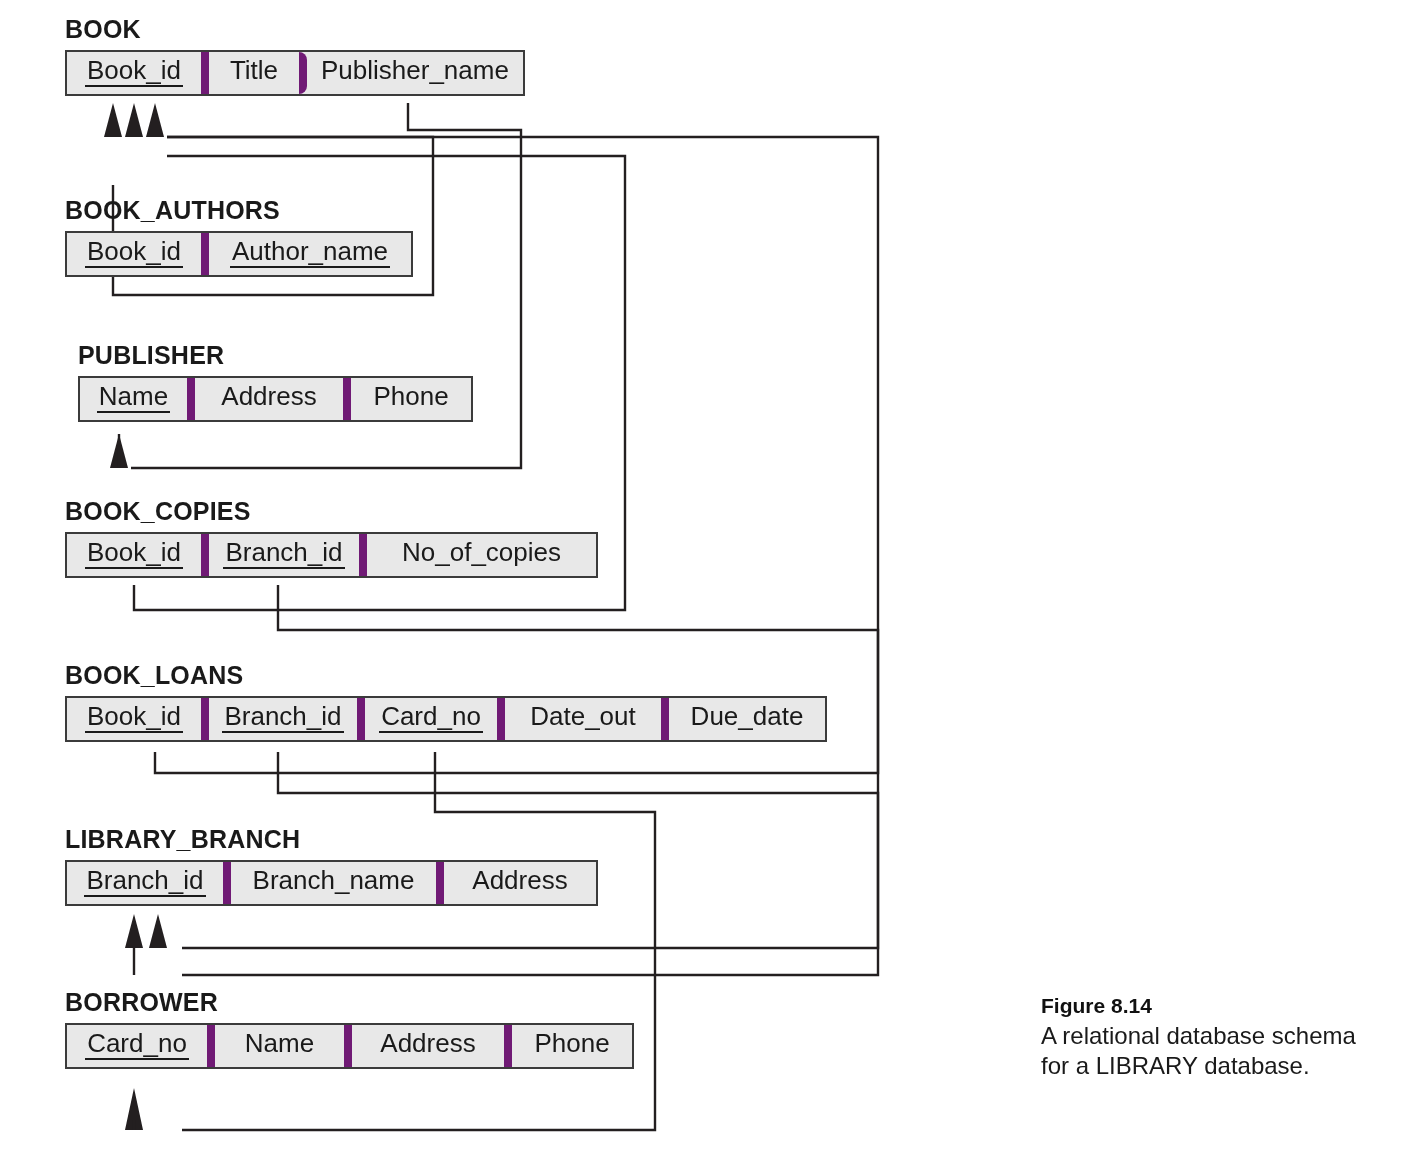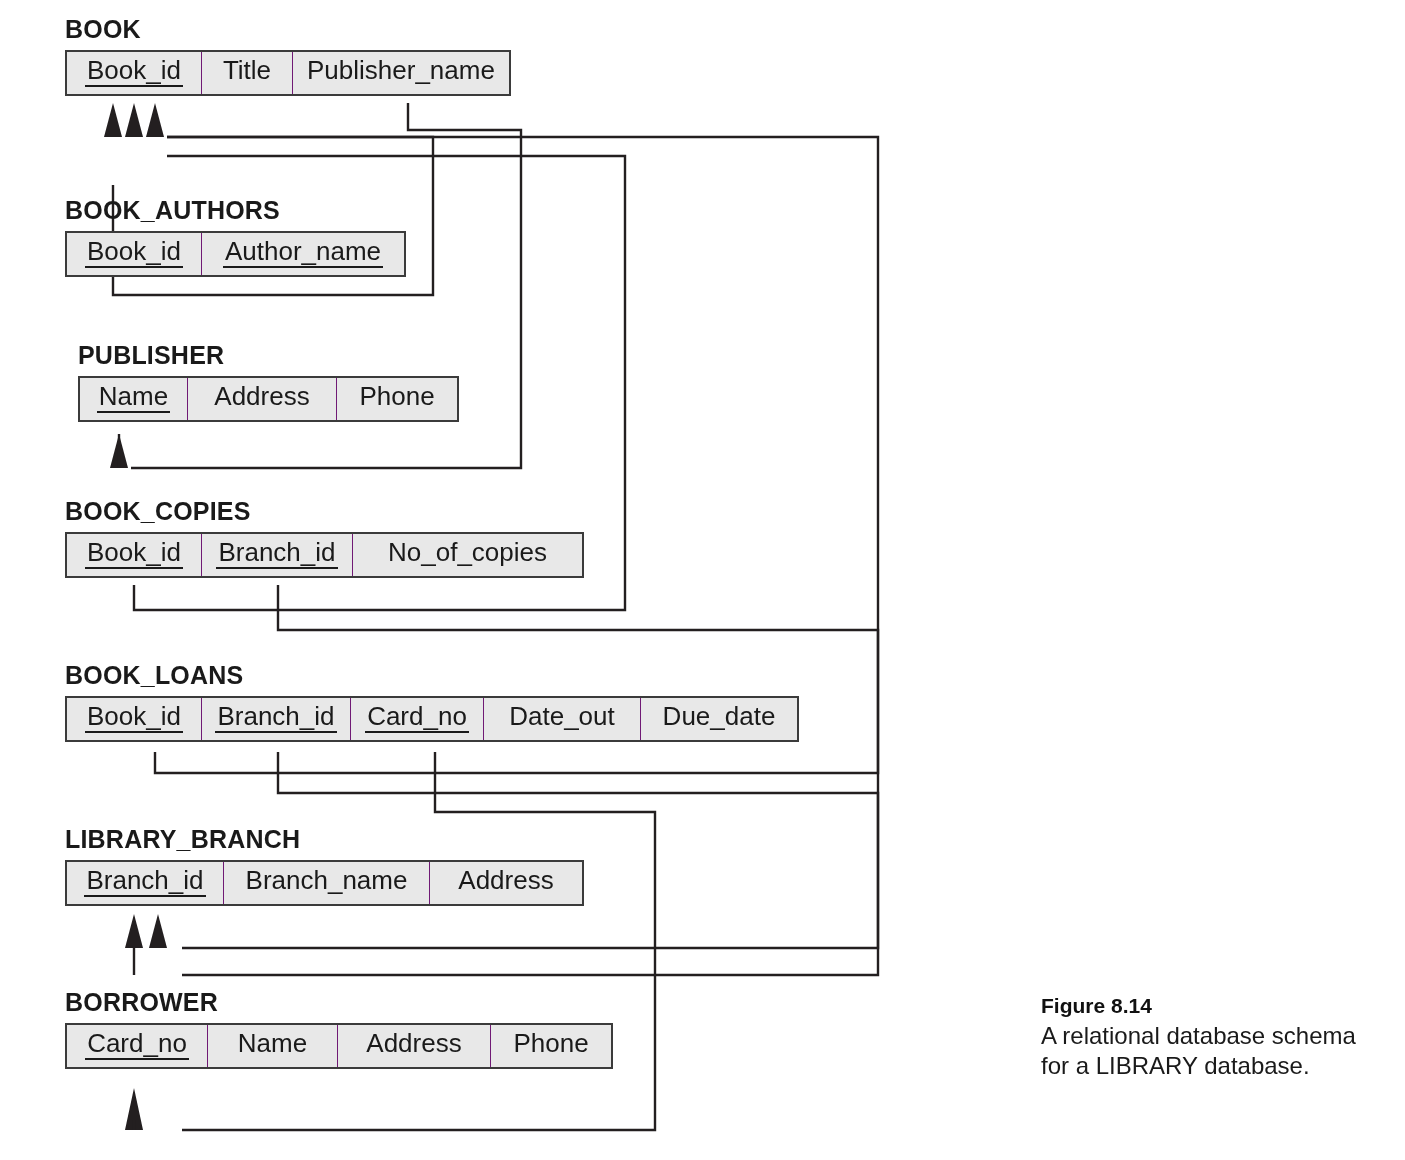--- a/index.html
+++ b/index.html
@@ -52,21 +52,21 @@
     line-height: 1;
     margin-bottom: 8px;
   }
   .attr-row {
     display: flex;
     border: 2px solid #3b3b3b;
     background: #e8e8e8;
     width: max-content;
   }
   .attr {
-    border-right: 1px solid #701a75;
+    border-right: 8px solid #701a75;
     padding: 4px 12px 7px 12px;
     font-size: 26px;
     line-height: 1.12;
     color: #1a1a1a;
     text-align: center;
     white-space: nowrap;
     background: #e8e8e8;
   }
   .attr:last-child {
     border-right: none;
@@ -143,21 +143,21 @@
       <line x1="134" y1="1120" x2="134" y2="1130" stroke="#231f20" stroke-width="2.4"></line>
     </g>
   </svg>
 
   <div class="relation" style="left:65px; top:17px;">
     <div class="relation-name">BOOK</div>
     <div class="attr-row">
       <div class="attr pk" style="min-width:110px;">
         <span class="txt">Book_id</span>
       </div>
-      <div class="attr" style="min-width:66px;">
+      <div class="attr" style="min-width:66px;border-radius:8px;">
         <span class="txt">Title</span>
       </div>
       <div class="attr" style="min-width:188px;">
         <span class="txt">Publisher_name</span>
       </div>
     </div>
   </div>
 
   <div class="relation" style="left:65px; top:182px;margin-top:16px;">
     <div class="relation-name">BOOK_AUTHORS</div>

